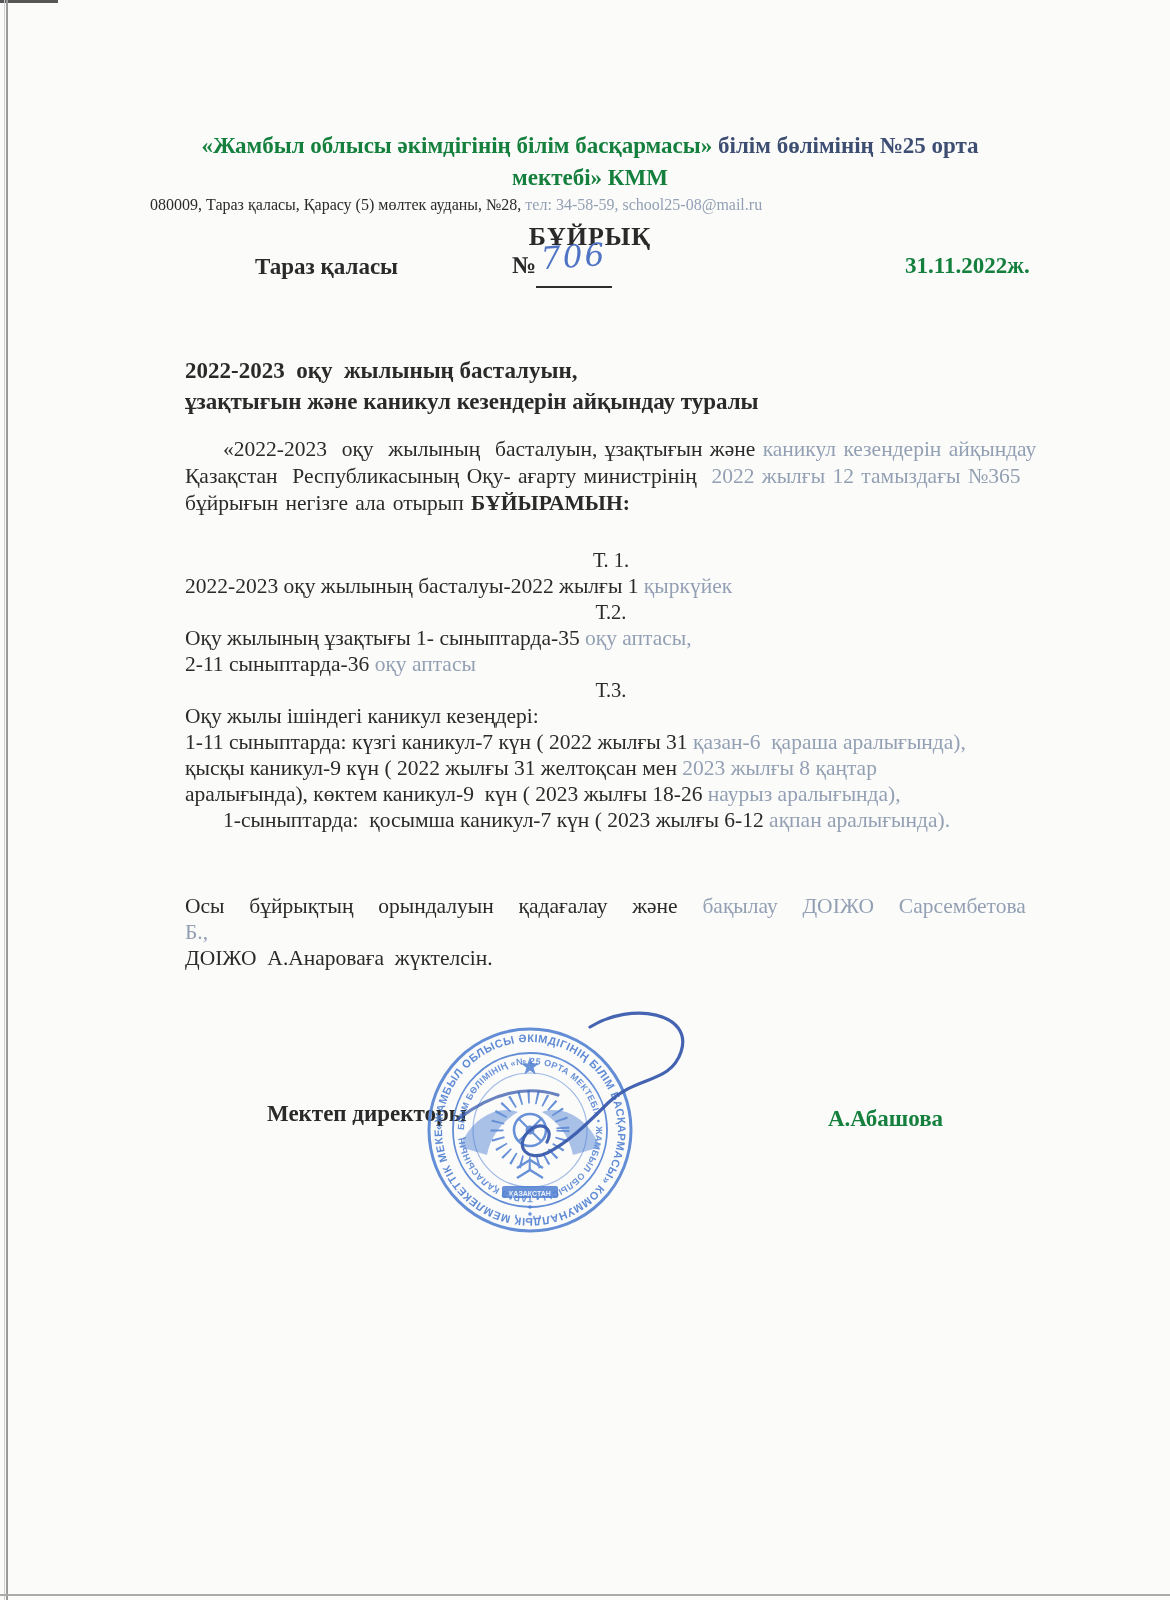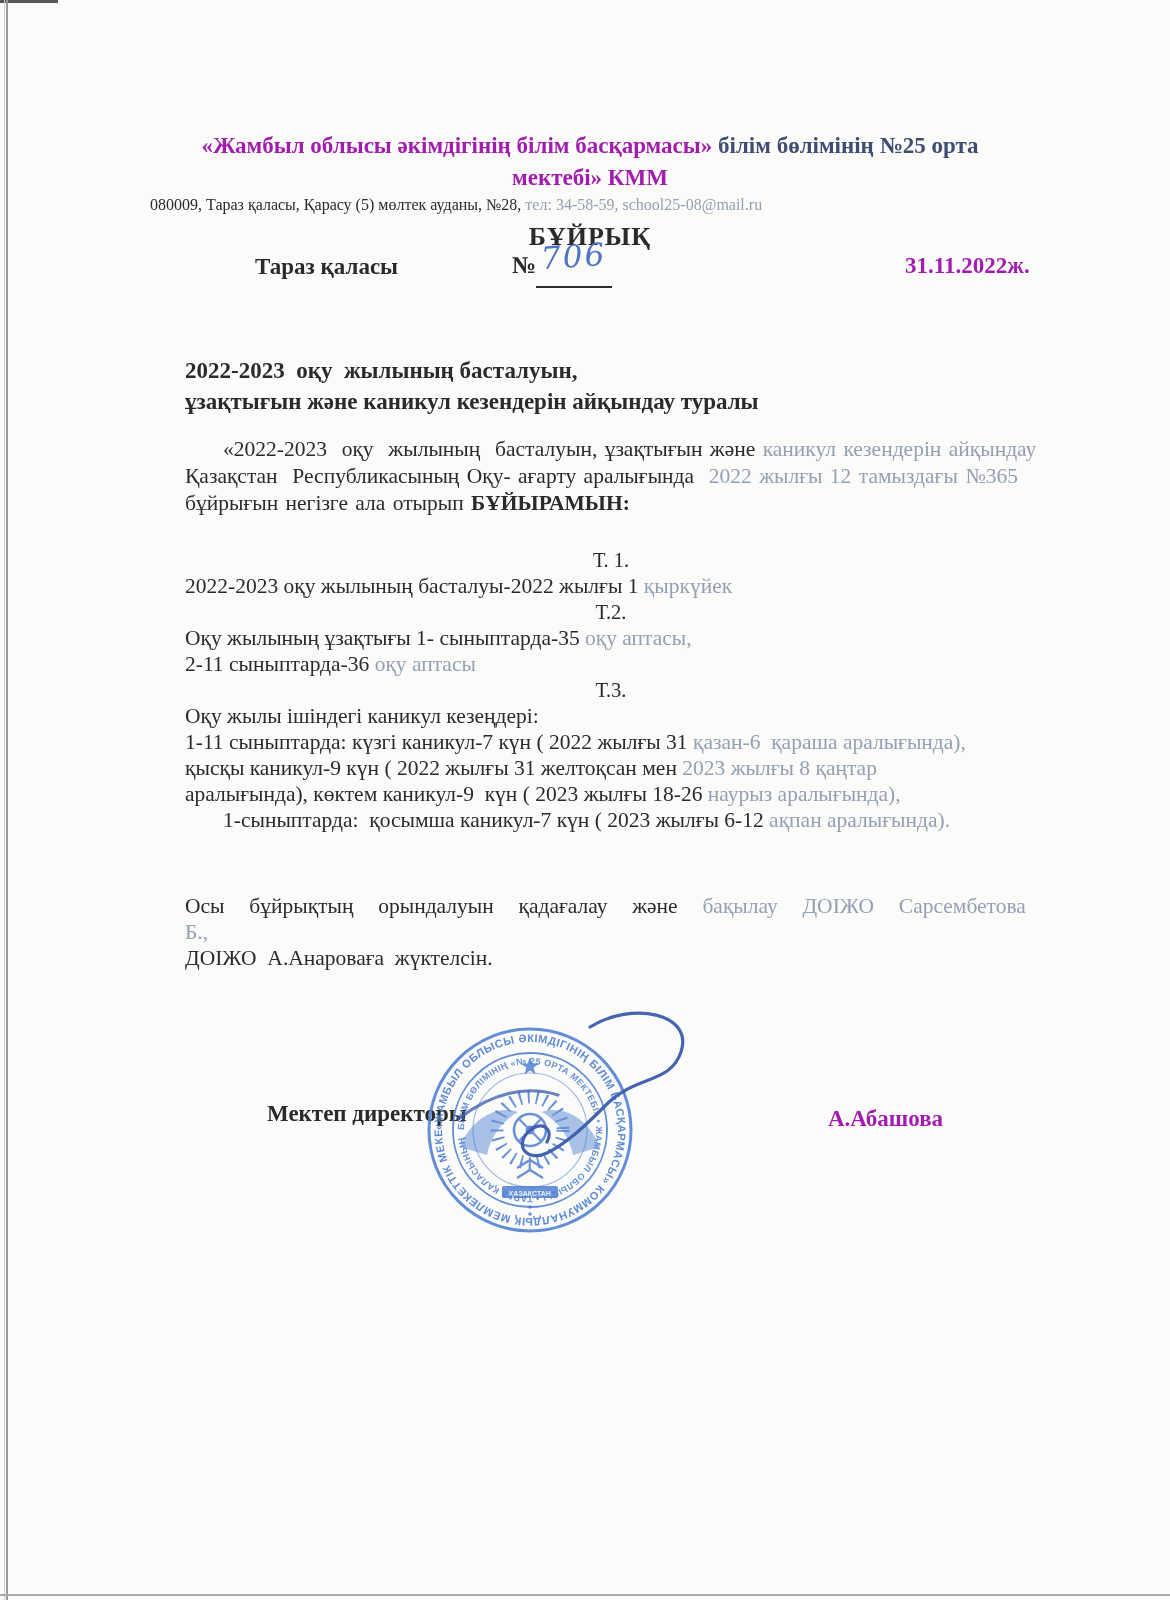--- a/index.html
+++ b/index.html
@@ -9,21 +9,21 @@
     font-family:"Liberation Serif","DejaVu Serif",serif;
     color:#2a2a2a;
   }
   .line { white-space:pre-wrap; }
   .abs { position:absolute; }
   .center { text-align:center; }
   .bold { font-weight:bold; }
 
   
   .tone-dark  { color:#2a2a2a; }
-  .tone-navy  { color:#a21caf; }
+  .tone-navy  { color:#15803d; }
   .tone-blue  { color:#3e4e72; }
   .tone-faded { color:#93a0b4; }
 
   
   .header { left:150px; top:130px; width:880px; font-size:23px; line-height:32px; font-weight:bold; }
   .contact { left:150px; top:196px; width:880px; font-size:16px; line-height:18px; text-align:left; }
 
   .order-title { left:150px; top:222px; width:880px; font-size:26px; letter-spacing:1px; }
   .order-city { left:255px; top:254px; font-size:23px; }
   .order-no-sign { left:512px; top:252px; font-size:24px; }
@@ -82,21 +82,21 @@
   <div class="abs order-no-line"></div>
   <div class="abs order-date bold tone-navy">31.11.2022ж.</div>
 
   <div class="abs subject">
     <div class="line">2022-2023  оқу  жылының басталуын,</div>
     <div class="line">ұзақтығын және каникул кезендерін айқындау туралы</div>
   </div>
 
   <div class="abs preamble">
     <div class="line indent"><span class="tone-dark">«2022-2023  оқу  жылының  басталуын, ұзақтығын және </span><span class="tone-faded">каникул кезендерін айқындау</span></div>
-    <div class="line"><span class="tone-dark">Қазақстан  Республикасының Оқу- ағарту аралығында  </span><span class="tone-faded">2022 жылғы 12 тамыздағы №365</span></div>
+    <div class="line"><span class="tone-dark">Қазақстан  Республикасының Оқу- ағарту министрінің  </span><span class="tone-faded">2022 жылғы 12 тамыздағы №365</span></div>
     <div class="line"><span class="tone-dark">бұйрығын негізге ала отырып </span><span class="bold tone-dark">БҰЙЫРАМЫН:</span></div>
   </div>
 
   <div class="abs points">
     <div class="plabel line">Т. 1.</div>
     <div class="line"><span class="tone-dark">2022-2023 оқу жылының басталуы-2022 жылғы 1 </span><span class="tone-faded">қыркүйек</span></div>
     <div class="plabel line">Т.2.</div>
     <div class="line"><span class="tone-dark">Оқу жылының ұзақтығы 1- сыныптарда-35 </span><span class="tone-faded">оқу аптасы,</span></div>
     <div class="line"><span class="tone-dark">2-11 сыныптарда-36 </span><span class="tone-faded">оқу аптасы</span></div>
     <div class="plabel line">Т.3.</div>

